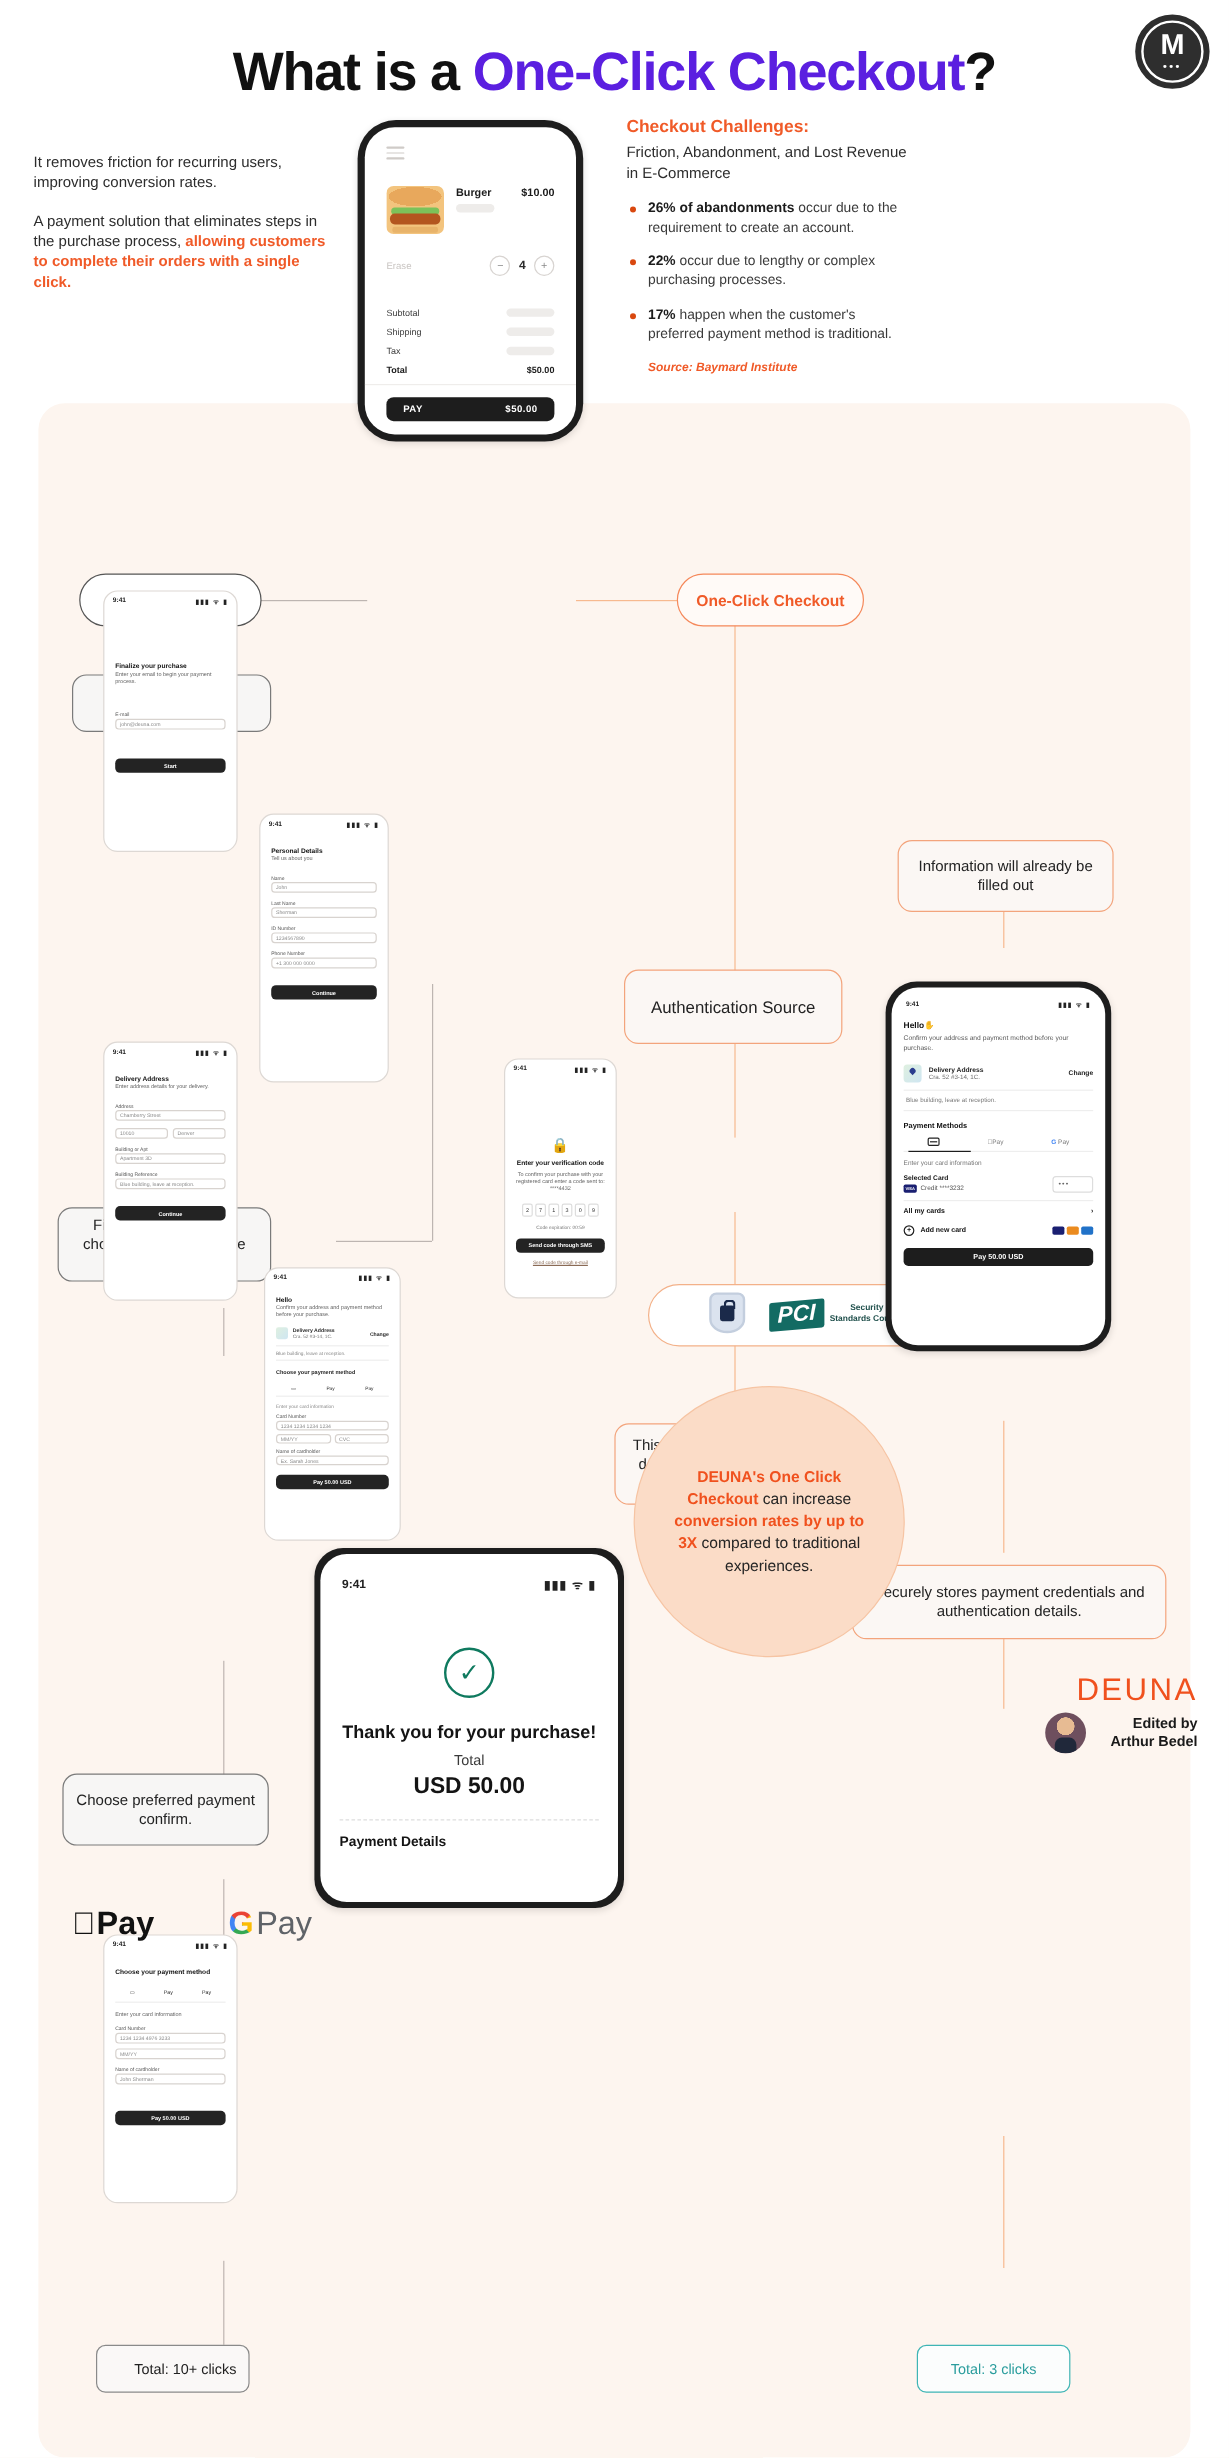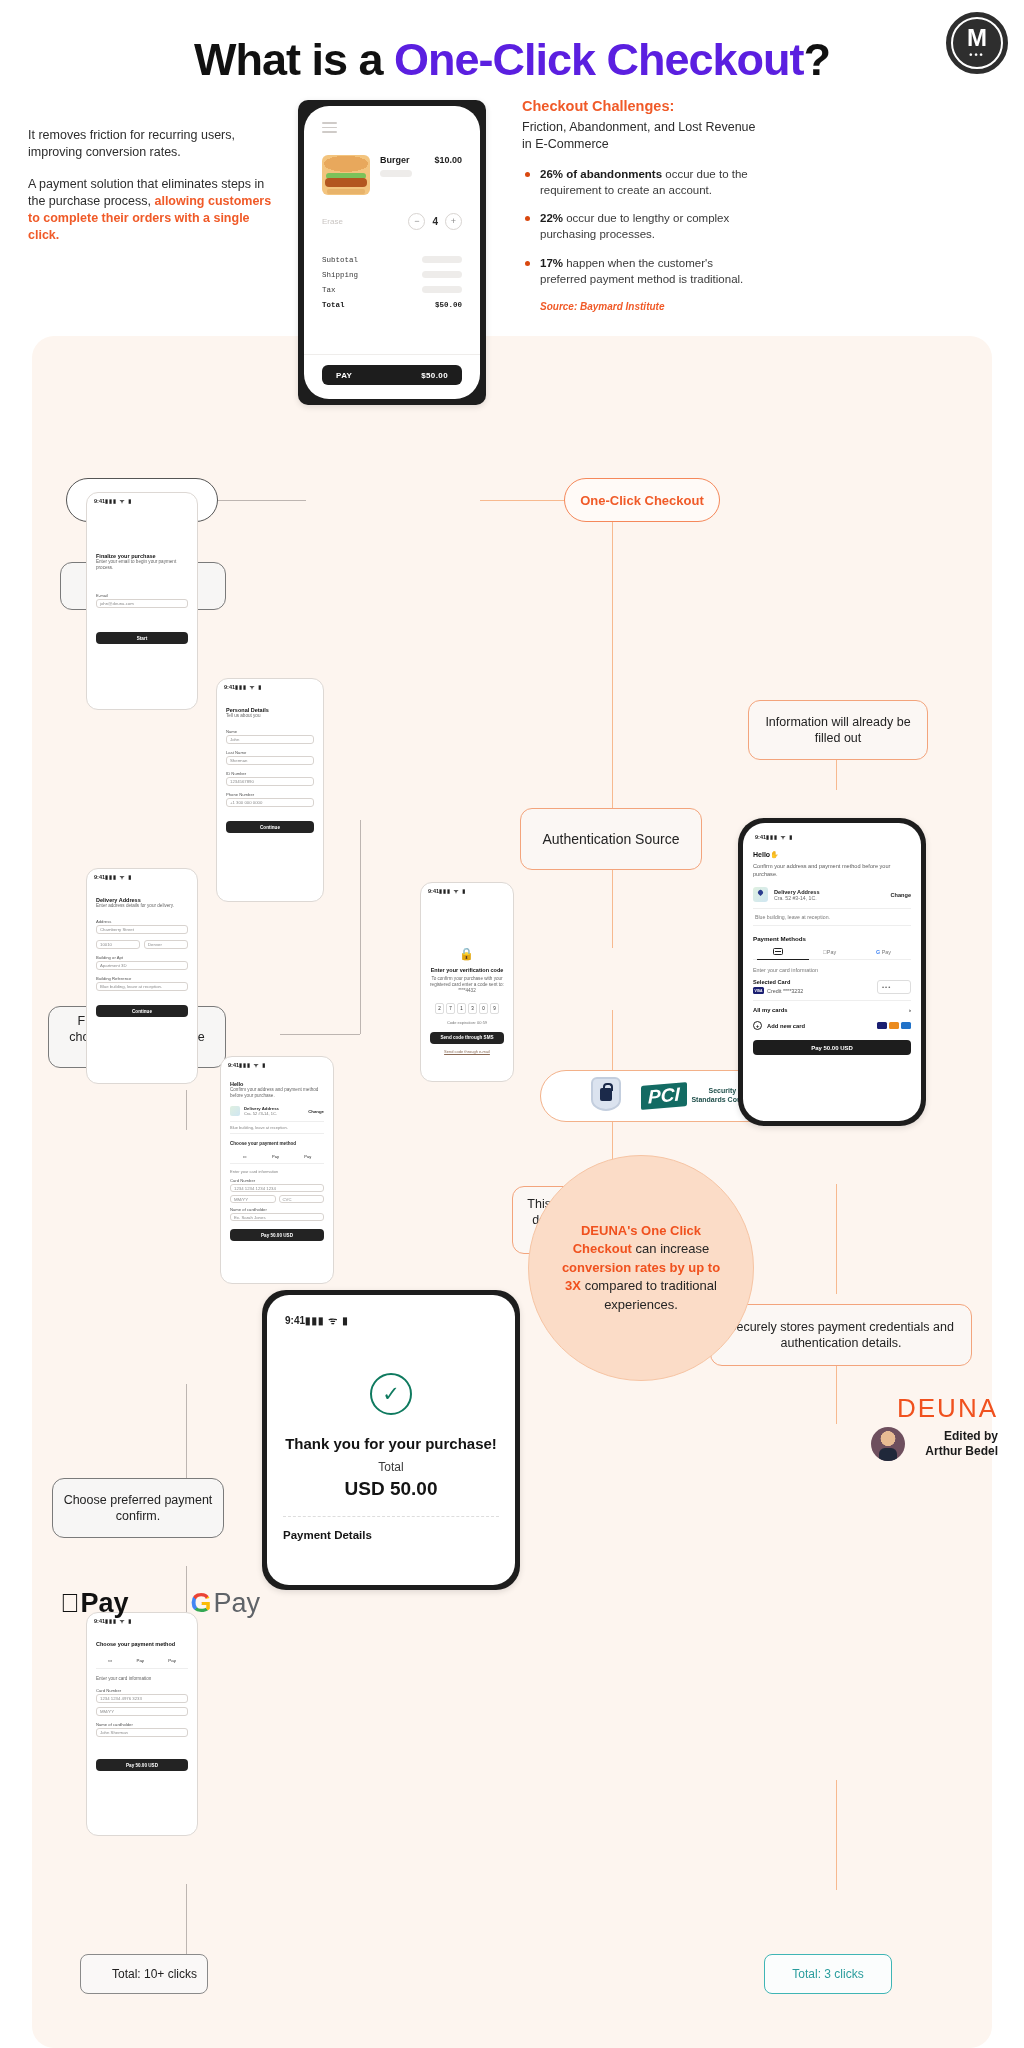--- a/index.html
+++ b/index.html
@@ -99,40 +99,40 @@
   .phone {
     position: absolute; background: #1d1d1d; border-radius: 26px; padding: 5px;
     box-shadow: 0 2px 6px rgba(0,0,0,.12);
   }
   .phone .scr { background: #fff; border-radius: 22px; width: 100%; height: 100%; overflow: hidden; position: relative; }
   .mini {
     position: absolute; background: #fff; border: 1px solid #ddd8d4;
     border-radius: 12px; overflow: hidden;
   }
   .stat {
-    display: flex; justify-content: flex-start; align-items: center;
+    display: flex; justify-content: space-between; align-items: center;
     font-size: 5.5px; font-weight: 700; color: #222; padding: 4px 7px 0;
   }
   .stat .r { letter-spacing: 1px; }
 
   .mini .ttl { font-size: 5.5px; font-weight: 700; color: #111; }
   .mini .sm { font-size: 4.6px; color: #666; line-height: 1.35; }
   .mini .lbl { font-size: 4.2px; color: #555; margin-bottom: 1px; }
   .mini .fld {
     border: 1px solid #d8d3cf; border-radius: 3px; height: 9px;
     font-size: 4.3px; color: #8b8b8b; display: flex; align-items: center; padding: 0 3px;
   }
   .mini .btn {
     background: #232323; color: #fff; border-radius: 4px; height: 12px;
     display: flex; align-items: center; justify-content: center; font-size: 4.6px; font-weight: 700;
   }
   .mini .pad { padding: 6px 9px; }
 
   
-  #hero-phone { left: 298px; top: 100px; width: 188px; height: 305px; border-radius: 10px; padding: 6px; }
+  #hero-phone { left: 298px; top: 100px; width: 188px; height: 268px; border-radius: 32px; padding: 6px; }
   #hero-phone .scr { border-radius: 25px; display: flex; flex-direction: column; }
   .hero-body { padding: 16px 18px 0; flex: 1; }
   .ham { width: 15px; }
   .ham i { display: block; height: 1.6px; background: #cfcbc8; margin-bottom: 3px; border-radius: 2px; }
   .burger-row { display: flex; align-items: flex-start; margin-top: 22px; gap: 10px; }
   .burger-img {
     width: 48px; height: 40px; border-radius: 6px; flex: none;
     background:
       radial-gradient(ellipse 22px 8px at 50% 22%, #e8a85c 0 100%, transparent 100%),
       linear-gradient(#f3c47e, #f3c47e);
@@ -153,21 +153,21 @@
   .burger-price { font-size: 9px; font-weight: 700; color: #1c1c1c; }
   .qty-row { display: flex; align-items: center; justify-content: space-between; margin-top: 18px; }
   .qty-row .erase { font-size: 8px; color: #c9c5c2; }
   .qty { display: flex; align-items: center; gap: 7px; }
   .qty .circ {
     width: 17px; height: 17px; border-radius: 50%; border: 1px solid #d8d4d1;
     display: flex; align-items: center; justify-content: center; font-size: 9px; color: #8b8b8b;
   }
   .qty .n { font-size: 10px; font-weight: 700; }
   .sum { margin-top: 26px; }
-  .sum .row { display: flex; justify-content: space-between; align-items: center; margin-bottom: 7px; font-size: 7.5px; color: #3a3a3a; font-family: Liberation Mono, monospace; }
+  .sum .row { display: flex; justify-content: space-between; align-items: center; margin-bottom: 7px; font-size: 7.5px; color: #3a3a3a; }
   .sum .row .ghost { width: 40px; height: 7px; background: #eeecea; border-radius: 4px; }
   .sum .row.tot { font-weight: 700; color: #1c1c1c; }
   .hero-foot { border-top: 1px solid #efedeb; padding: 10px 18px 14px; }
   .pay-btn {
     background: #1d1d1d; color: #fff; border-radius: 6px; height: 20px;
     display: flex; align-items: center; justify-content: space-between; padding: 0 14px;
     font-size: 8px; font-weight: 700; letter-spacing: .4px;
   }
 
   

